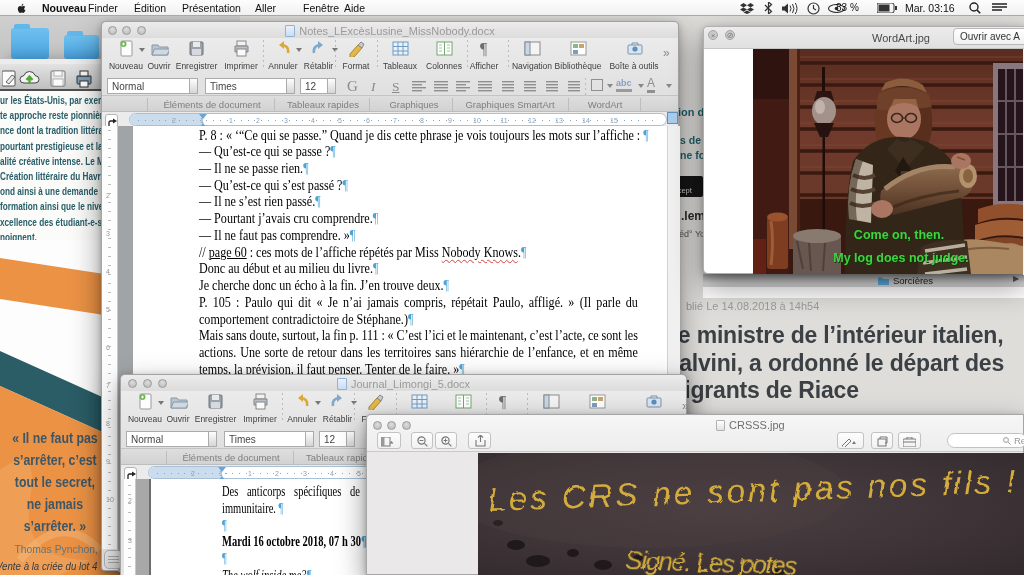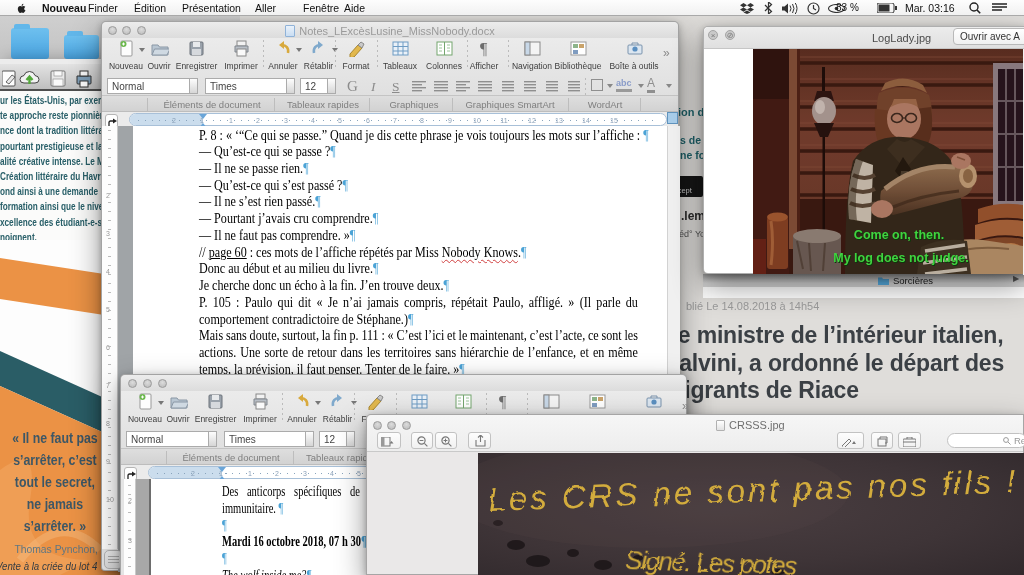--- a/index.html
+++ b/index.html
@@ -456,20 +456,21 @@
         <div>temps, la prévision, il faut penser. Tenter de le faire. »<span class="p">¶</span></div>
       </div>
  </div>
 </div>
 
 <div class="win wordwin" id="journal" style="left:120px;top:374px;width:567px;height:210px;background:#e4e4e4;z-index:20">
  <div style="position:absolute;left:0;top:0;width:100%;height:16px;background:linear-gradient(#ececec,#dcdcdc);border-radius:5px 5px 0 0"></div>
  <div class="tl" style="left:7px;top:3.5px"></div>
     <div class="tl" style="left:22px;top:3.5px"></div>
     <div class="tl" style="left:37px;top:3.5px"></div>
+ <div class="wtitle" style="top:3px"><span class="docicon"></span>Journal_Limongi_5.docx</div>
  <div class="tbar1" style="top:16px;height:74px;border-bottom:1px solid #c9c9c9"></div>
  <svg style="position:absolute;left:15.5px;top:18px" width="18" height="17" viewBox="0 0 18 17">
       <rect x="3" y="1" width="11" height="15" rx="1" fill="#fdfdfd" stroke="#999"></rect>
       <circle cx="5.5" cy="4" r="3" fill="#6cb84e"></circle>
       <path d="M4 4h3M5.5 2.5v3" stroke="#fff" stroke-width="1"></path>
     </svg>
     <div class="icolbl" style="left:24px;top:39px">Nouveau</div>
     <svg style="position:absolute;left:48.5px;top:18px" width="18" height="17" viewBox="0 0 18 17">
       <path d="M1 5h6l1.5 2H17v8H1z" fill="#b9c6d2" stroke="#8a97a5"></path>
       <path d="M1 15l2.5-6H19l-3 6z" fill="#cfd9e2" stroke="#8a97a5"></path>
@@ -678,21 +679,21 @@
    <div><span class="p">¶</span></div>
    <div style="font-style:italic">The wolf inside me?<span class="p">¶</span></div>
   </div>
  </div>
 </div>
 
 <div class="win" id="loglady" style="left:703px;top:26px;width:322px;height:248px;background:#fff;z-index:15;border-radius:5px 0 0 5px">
  <div style="position:absolute;left:0;top:0;width:100%;height:22px;background:linear-gradient(#ececec,#e0e0e0);border-bottom:1px solid #c6c6c6;border-radius:5px 0 0 0"></div>
  <div style="position:absolute;left:4px;top:3px;width:10px;height:10px;border-radius:50%;background:#c9c9c9;border:1px solid #a5a5a5;color:#777;font-size:8px;text-align:center;line-height:9px">×</div>
  <div style="position:absolute;left:21px;top:3px;width:10px;height:10px;border-radius:50%;background:#c9c9c9;border:1px solid #a5a5a5;color:#777;font-size:8px;text-align:center;line-height:9px">⊘</div>
- <div style="position:absolute;left:168px;top:5px;font-size:11px;color:#4a4a4a">LogLady.jpg</div>
+ <div style="position:absolute;left:168px;top:5px;font-size:11px;color:#4a4a4a">WordArt.jpg</div>
  <div style="position:absolute;left:249px;top:1px;width:75px;height:17px;background:linear-gradient(#fff,#f0f0f0);border:1px solid #b9b9b9;border-radius:4px;font-size:10px;color:#333;padding:2px 0 0 6px;white-space:nowrap">Ouvrir avec A</div>
  <svg style="position:absolute;left:49px;top:22px" width="270" height="225" viewBox="0 0 270 225">
   <defs>
    <linearGradient id="plank" x1="0" y1="0" x2="0" y2="1">
     <stop offset="0" stop-color="#5e3224"></stop>
           <stop offset=".35" stop-color="#7a4332"></stop>
           <stop offset="1" stop-color="#6a3a2a"></stop>
    </linearGradient>
    <linearGradient id="logg" x1="0" y1="0" x2="0" y2="1">
     <stop offset="0" stop-color="#9a7a58"></stop>

